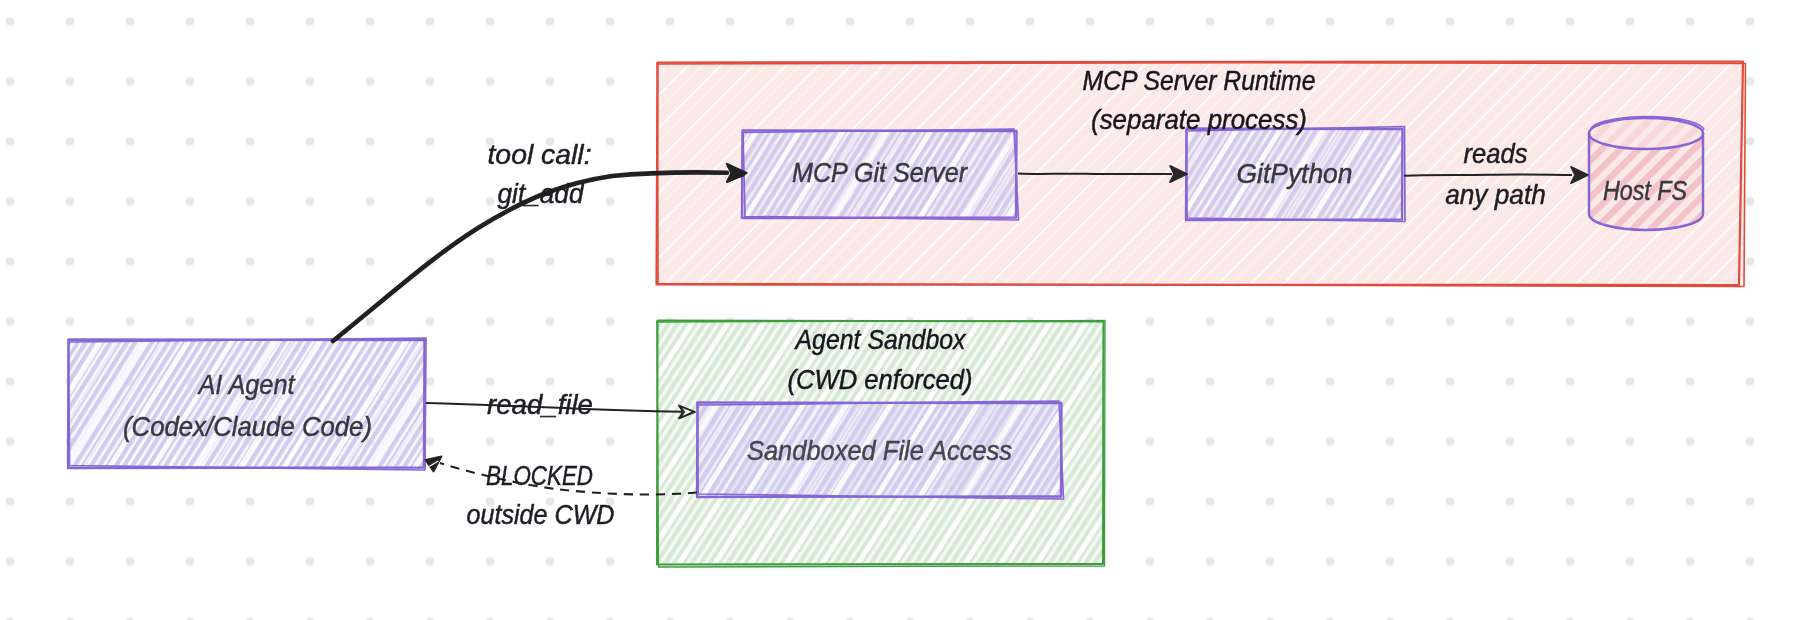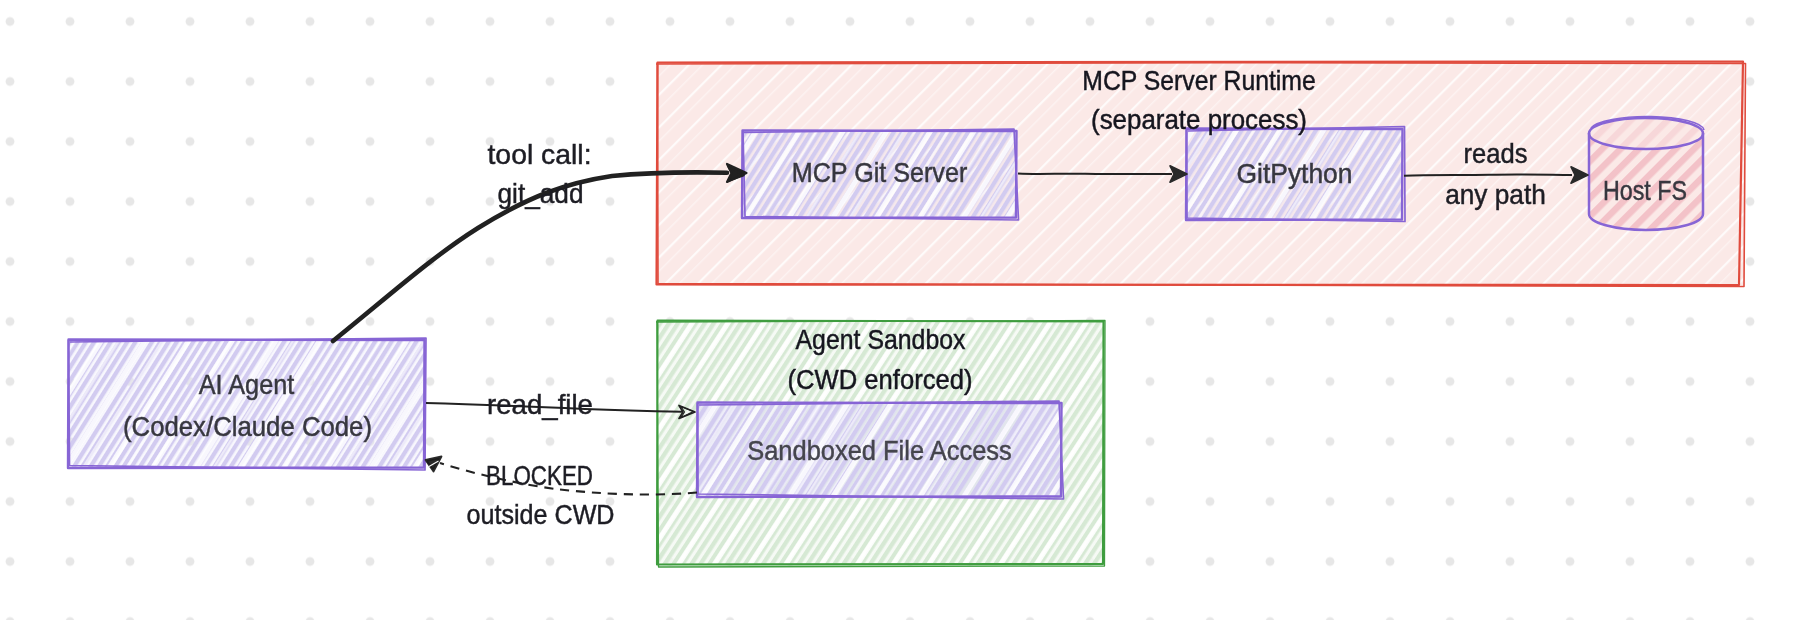--- a/index.html
+++ b/index.html
@@ -3,20 +3,21 @@
 <meta charset="utf-8">
 <style>
   html,body{margin:0;padding:0;}
   #stage{
     position:relative;width:1800px;height:620px;overflow:hidden;
     background-color:#ffffff;
     background-image:radial-gradient(circle,#e7e7e7 4px,rgba(233,233,233,0) 4.8px);
     background-size:60px 60px;
     background-position:-20px -8.5px;
     font-family:"Liberation Sans",sans-serif;
+    font-style:italic;
     -webkit-font-smoothing:antialiased;
   }
   svg{position:absolute;left:0;top:0;}
   text{font-family:"Liberation Sans",sans-serif;}
 </style>
 </head>
 <body>
 <div id="stage">
 <svg width="1800" height="620" viewBox="0 0 1800 620" style="opacity:0.999">
   <defs>

